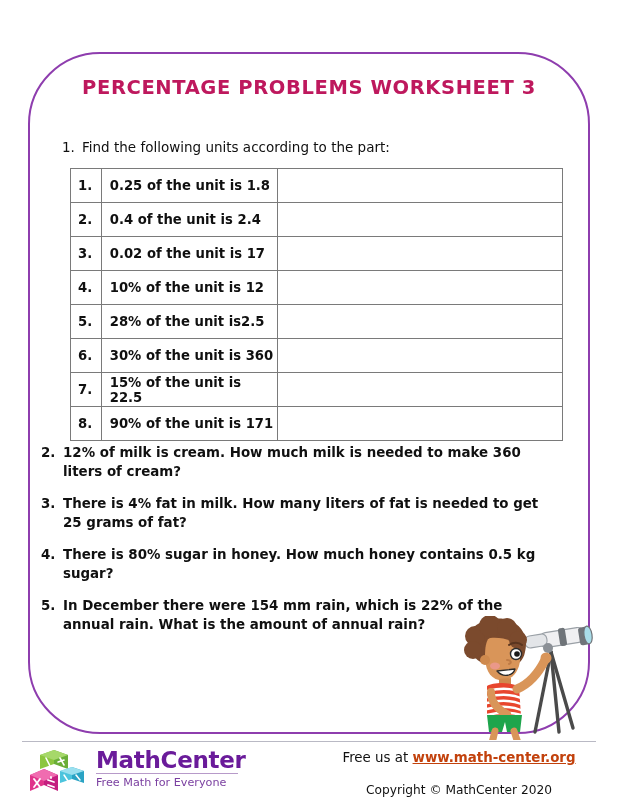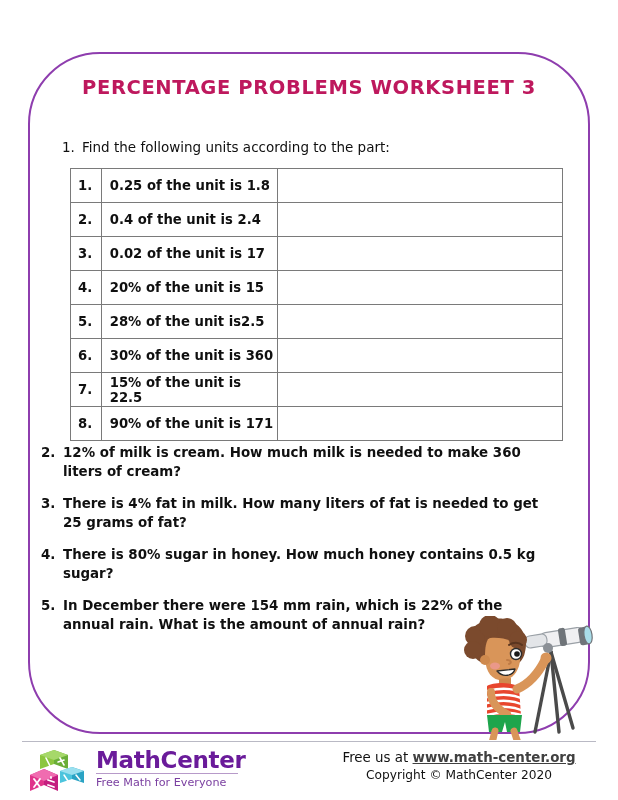--- a/index.html
+++ b/index.html
@@ -184,28 +184,28 @@
     top: 8px;
     width: 278px;
     text-align: center;
   }
   .visit-line {
     font-size: 13.4px;
     color: #111111;
     white-space: nowrap;
   }
   .visit-url {
-    color: #404040;
+    color: #c2410c;
     text-decoration: underline;
     font-weight: bold;
   }
   .copyright-line {
     font-size: 12.2px;
     color: #111111;
-    margin-top: 3px;
+    margin-top: 18px;
   }
 </style>
 </head>
 <body>
 
 <div class="sheet-body">
 
   <div class="sheet-frame"></div>
 
   <div class="title">PERCENTAGE PROBLEMS WORKSHEET 3</div>
@@ -226,21 +226,21 @@
         <td class="stmt">0.4 of the unit is 2.4</td>
         <td class="ans"></td>
       </tr>
       <tr>
         <td class="idx">3.</td>
         <td class="stmt">0.02 of the unit is 17</td>
         <td class="ans"></td>
       </tr>
       <tr>
         <td class="idx">4.</td>
-        <td class="stmt">20% of the unit is 15</td>
+        <td class="stmt">10% of the unit is 12</td>
         <td class="ans"></td>
       </tr>
       <tr>
         <td class="idx">5.</td>
         <td class="stmt">28% of the unit is2.5</td>
         <td class="ans"></td>
       </tr>
       <tr>
         <td class="idx">6.</td>
         <td class="stmt">30% of the unit is 360</td>

